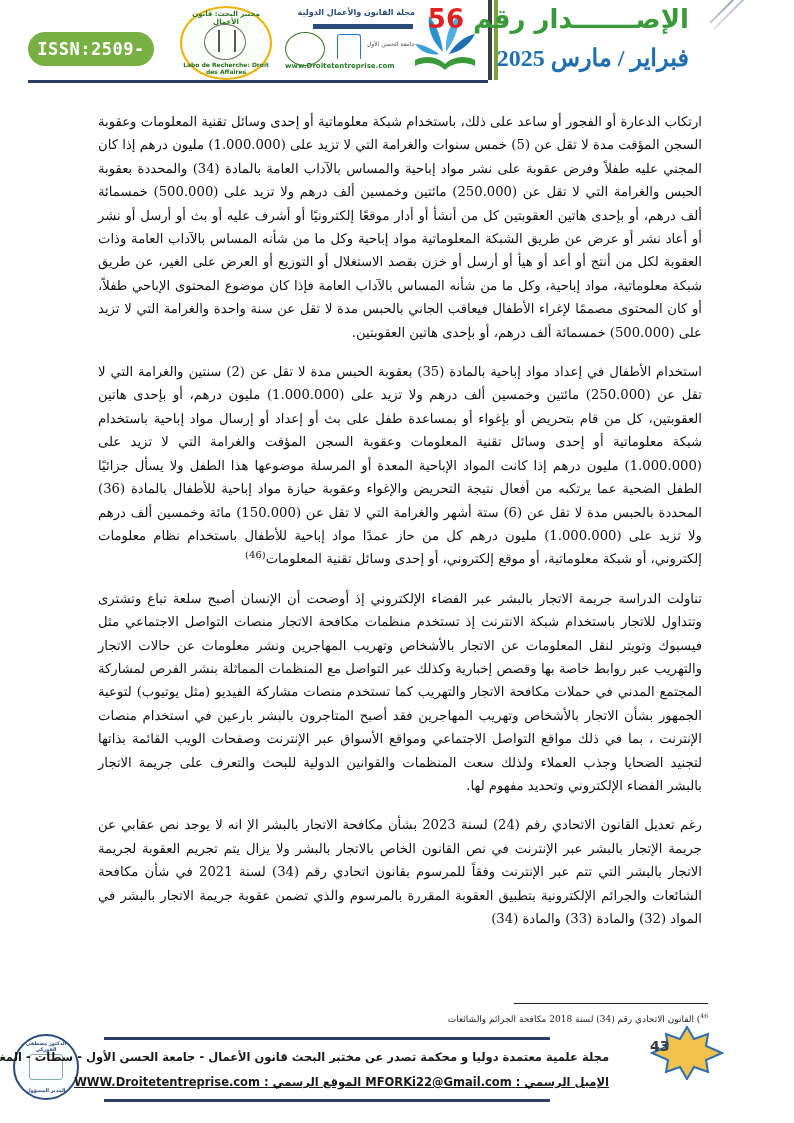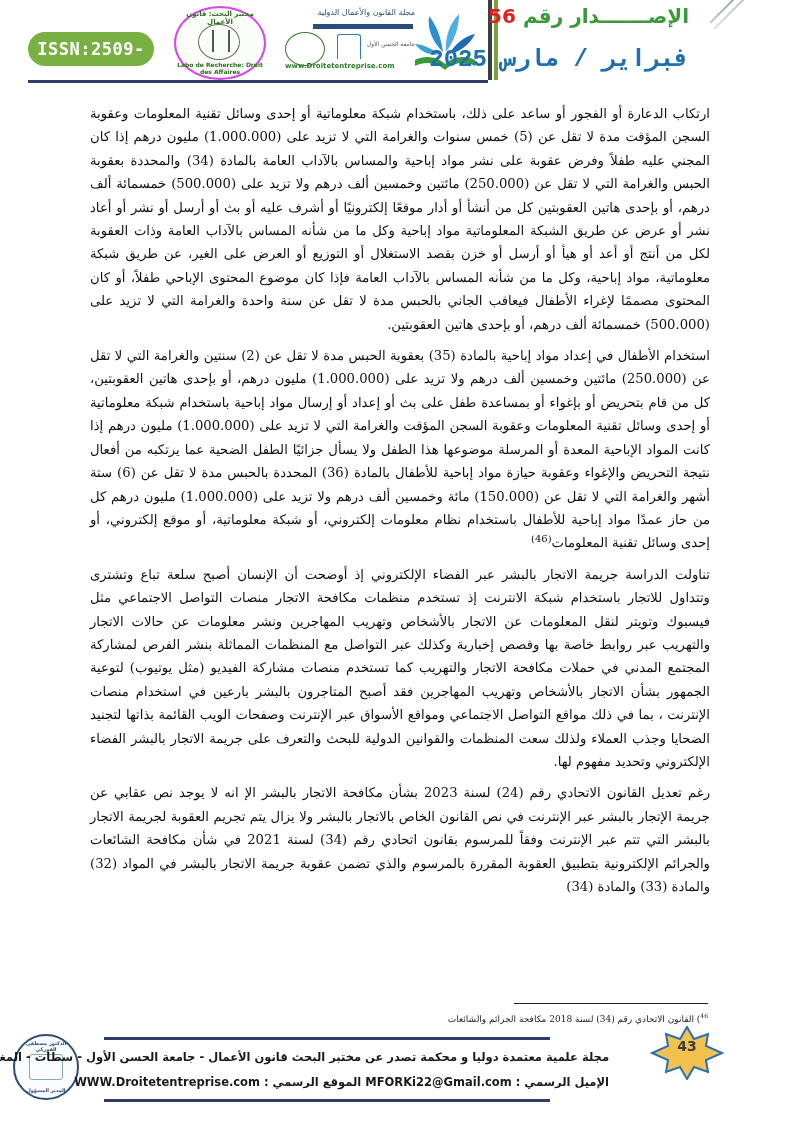--- a/index.html
+++ b/index.html
@@ -1,62 +1,62 @@
 <!DOCTYPE html>
 <html><head>
   <meta charset="utf-8">
   <style>
     html, body { margin: 0; padding: 0; background: #ffffff; }
     body { width: 794px; height: 1123px; position: relative; overflow: hidden; font-family: "DejaVu Serif", serif; color: #111; }
 
     
     .header { position: absolute; left: 0; top: 0; width: 794px; height: 80px; }
     .issn-badge { position: absolute; left: 28px; top: 32px; width: 126px; height: 34px; background: #78b043; border-radius: 17px; color: #fff; font-family: "DejaVu Sans Mono", monospace; font-weight: bold; font-size: 17px; line-height: 34px; text-align: center; letter-spacing: 0.5px; }
-    .lab-seal { position: absolute; left: 174px; top: 6px; width: 88px; height: 70px; border-radius: 50%; border: 2px solid #d946ef; background: #fbfdf8; }
+    .lab-seal { position: absolute; left: 180px; top: 6px; width: 88px; height: 70px; border-radius: 50%; border: 2px solid #eab308; background: #fbfdf8; }
     .lab-seal .inner { position: absolute; left: 22px; top: 16px; width: 40px; height: 34px; border-radius: 50%; border: 1px solid #6a6a6a; }
     .lab-seal .scale { position: absolute; left: 36px; top: 22px; width: 14px; height: 22px; border-left: 2px solid #555; border-right: 2px solid #555; }
     .lab-seal .ring-text { position: absolute; left: 0; top: 2px; width: 88px; text-align: center; font-family: "DejaVu Sans", sans-serif; font-size: 7px; color: #2b6f1d; font-weight: bold; }
     .lab-seal .ring-text-bottom { position: absolute; left: 0; bottom: 3px; width: 88px; text-align: center; font-family: "DejaVu Sans", sans-serif; font-size: 6px; color: #2b6f1d; font-weight: bold; }
 
     .journal-logo { position: absolute; left: 283px; top: 6px; width: 200px; height: 66px; }
-    .journal-logo .jtitle { position: absolute; right: 68px; top: 2px; font-family: "DejaVu Sans", sans-serif; font-size: 8px; font-weight: normal; color: #2a4d7a; white-space: nowrap; direction: rtl; }
+    .journal-logo .jtitle { position: absolute; right: 68px; top: 2px; font-family: "DejaVu Sans", sans-serif; font-size: 8px; font-weight: bold; color: #2a4d7a; white-space: nowrap; direction: rtl; }
     .journal-logo .jbar { position: absolute; left: 30px; top: 18px; width: 100px; height: 5px; background: #2a4d7a; }
     .journal-logo .mini-seal { position: absolute; left: 2px; top: 26px; width: 38px; height: 32px; border-radius: 50%; border: 1.5px solid #3a7a2a; }
     .journal-logo .tower { position: absolute; left: 54px; top: 28px; width: 22px; height: 24px; border: 1.5px solid #2a7ac0; border-bottom: none; border-radius: 3px 3px 0 0; }
     .journal-logo .uni { position: absolute; left: 84px; top: 34px; font-family: "DejaVu Sans", sans-serif; font-size: 6px; color: #555; }
     .journal-logo .jurl { position: absolute; left: 2px; top: 56px; font-family: "DejaVu Sans", sans-serif; font-size: 7px; font-weight: bold; color: #2a7a2a; white-space: nowrap; }
     .journal-logo .book { position: absolute; left: 130px; top: 6px; width: 64px; height: 60px; }
 
     .hdr-vbar1 { position: absolute; left: 488px; top: 0; width: 4px; height: 80px; background: #3b3f46; }
     .hdr-vbar2 { position: absolute; left: 494px; top: 0; width: 4px; height: 80px; background: #7aa33c; }
-    .issue-line { position: absolute; right: 105px; top: 4px; font-family: "DejaVu Sans", sans-serif; font-weight: bold; font-size: 20px; color: #3a9a3a; direction: rtl; white-space: nowrap; margin-left: 40px; }
+    .issue-line { position: absolute; right: 105px; top: 4px; font-family: "DejaVu Sans", sans-serif; font-weight: bold; font-size: 26px; color: #3a9a3a; direction: rtl; white-space: nowrap; margin-left: 40px; }
     .issue-line .num { color: #e02020; }
-    .date-line { position: absolute; right: 105px; top: 44px; font-family: Liberation Mono, monospace; font-weight: bold; font-size: 24px; color: #1f6fb0; direction: rtl; white-space: nowrap; text-align: center; }
+    .date-line { position: absolute; right: 105px; top: 44px; font-family: Liberation Serif, serif; font-weight: bold; font-size: 24px; color: #1f6fb0; direction: rtl; white-space: nowrap; text-align: center; }
     .diag { position: absolute; left: 710px; top: 22px; width: 60px; height: 2px; background: linear-gradient(90deg, #c9ccd3, #7c8594); transform: rotate(-45deg); transform-origin: left center; }
     .diag.b { top: 28px; left: 714px; width: 56px; opacity: .6; }
     .hdr-rule { position: absolute; left: 28px; top: 80px; width: 460px; height: 3px; background: #2e3e66; }
 
     
     .content { position: absolute; left: 82px; top: 94px; width: 636px; direction: rtl; text-align: justify; font-size: 13.2px; line-height: 23.4px; }
-    .content p { margin: 8px; text-align-last: right; }
+    .content p { margin: 16px; text-align-last: right; }
     .content .heading { font-weight: bold; }
     .content sup { font-size: 10px; line-height: 0; }
 
     
     .fn-rule { position: absolute; left: 514px; top: 1003px; width: 194px; height: 1px; background: #222; }
     .footnote { position: absolute; right: 86px; top: 1012px; direction: rtl; font-size: 9px; color: #222; white-space: nowrap; }
     .footnote sup { font-size: 6px; }
 
     
     .ftr-rule-top { position: absolute; left: 104px; top: 1037px; width: 446px; height: 3px; background: #2e3e66; }
     .ftr-rule-bot { position: absolute; left: 104px; top: 1099px; width: 446px; height: 3px; background: #2e3e66; }
     .ftr-line1 { position: absolute; left: 104px; top: 1050px; width: 505px; direction: rtl; text-align: right; font-family: "DejaVu Sans", sans-serif; font-weight: bold; font-size: 11.5px; color: #1a1a1a; white-space: nowrap; }
-    .ftr-line2 { position: absolute; left: 104px; top: 1075px; width: 505px; direction: rtl; text-align: left; font-family: "DejaVu Sans", sans-serif; font-weight: bold; font-size: 11.5px; color: #1a1a1a; white-space: nowrap; }
+    .ftr-line2 { position: absolute; left: 104px; top: 1075px; width: 505px; direction: rtl; text-align: left; font-family: "DejaVu Sans", sans-serif; font-weight: bold; font-size: 11.5px; color: #1a1a1a; white-space: nowrap; text-decoration: underline; }
     .page-star { position: absolute; left: 650px; top: 1026px; width: 74px; height: 54px; }
-    .page-num { position: absolute; left: 650px; top: 1038px; width: 74px; text-align: center; font-family: "DejaVu Sans", sans-serif; font-weight: bold; font-size: 14px; color: #3a3a3a; }
+    .page-num { position: absolute; left: 650px; top: 1038px; width: 74px; text-align: left; font-family: "DejaVu Sans", sans-serif; font-weight: bold; font-size: 14px; color: #3a3a3a; }
     .footer-seal { position: absolute; left: 13px; top: 1034px; width: 62px; height: 62px; border-radius: 50%; border: 2px solid #2a4d7a; background: #fbfcfe; }
     .footer-seal .inner { position: absolute; left: 14px; top: 18px; width: 32px; height: 24px; border: 1px solid #8aa; border-radius: 3px; }
     .footer-seal .ring { position: absolute; left: 0; top: 4px; width: 62px; text-align: center; font-family: "DejaVu Sans", sans-serif; font-size: 5px; color: #2a4d7a; font-weight: bold; }
     .footer-seal .ring-b { position: absolute; left: 0; bottom: 5px; width: 62px; text-align: center; font-family: "DejaVu Sans", sans-serif; font-size: 5px; color: #2a4d7a; font-weight: bold; }
   </style>
 </head>
 <body>
 
 <div class="header">
   <div class="issn-badge">ISSN:2509-0291</div>

